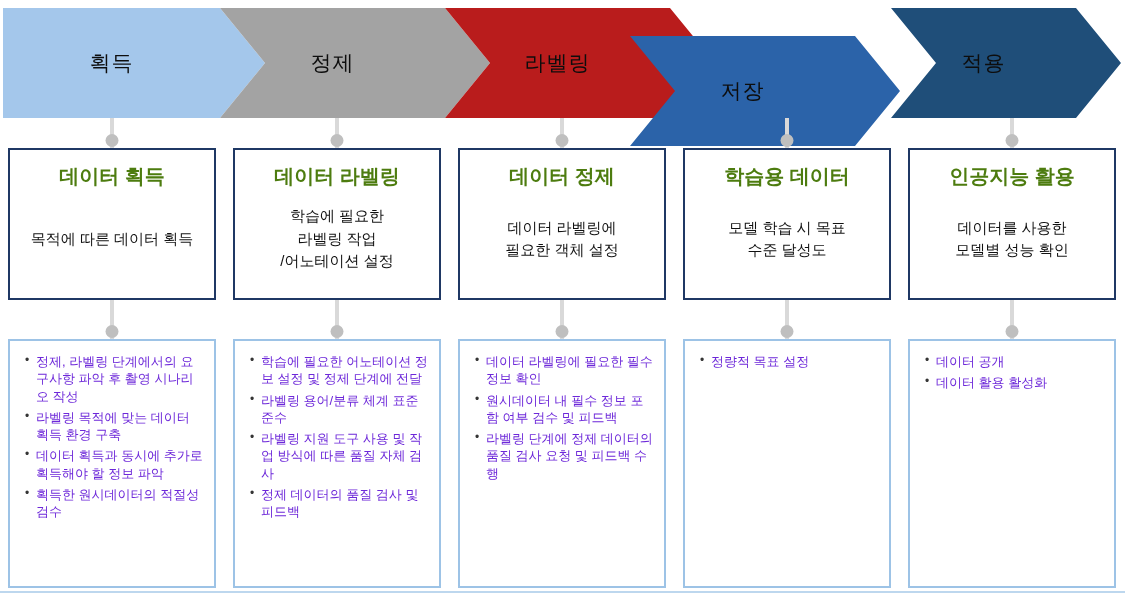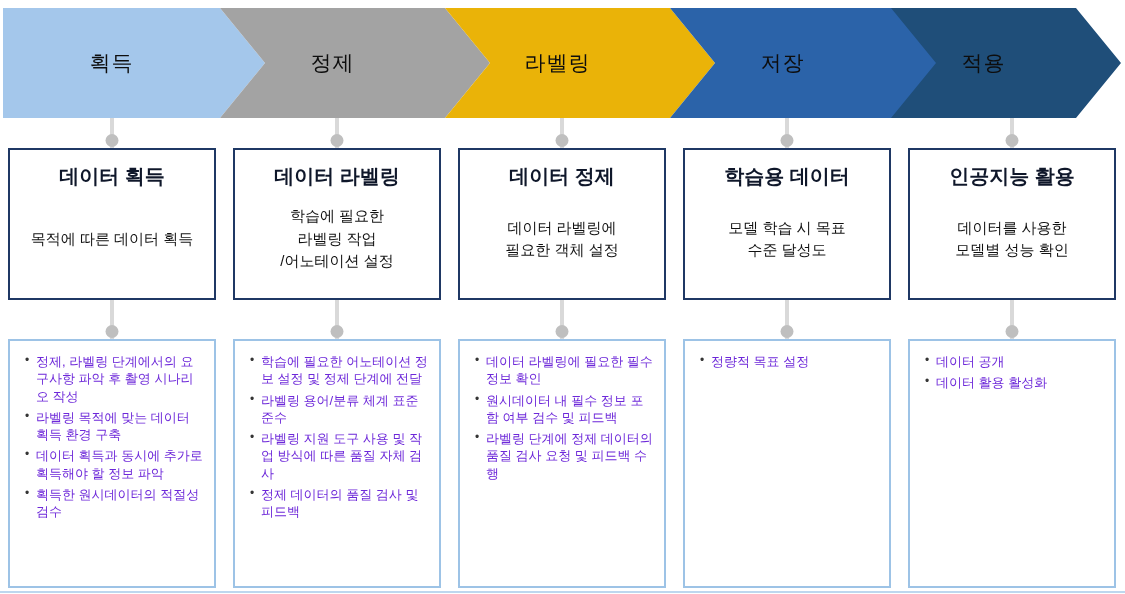--- a/index.html
+++ b/index.html
@@ -23,21 +23,21 @@
   }
   .chevron.first {
     clip-path: polygon(0 0, calc(100% - 45px) 0, 100% 50%, calc(100% - 45px) 100%, 0 100%);
   }
   .chevron .chev-label {
     font-size: 21px; color: #0d0d0d; letter-spacing: 1px;
   }
   .c0 { left: 3px;   width: 262px; }
   .c1 { left: 220px; width: 270px; }
   .c2 { left: 445px; width: 270px; }
-  .c3 { left: 670px; width: 270px; }
+  .c3 { left: 630px; width: 270px; margin-top: 28px; }
   .c4 { left: 891px; width: 230px; }
 
   
   .columns {
     position: absolute; top: 118px; left: 0; right: 0; bottom: 6px;
     display: flex; gap: 17px; padding: 0 8px; box-sizing: border-box;
   }
   .column { flex: 0 0 208px; width: 208px; display: flex; flex-direction: column; }
 
   .connector { position: relative; width: 100%; }
@@ -50,21 +50,21 @@
   .connector .dot {
     position: absolute; left: 50%; transform: translateX(-50%); bottom: 1px;
     width: 13px; height: 13px; border-radius: 50%; background: #BFBFBF; z-index: 1;
   }
 
   .stage-box {
     height: 152px; box-sizing: border-box; background: #ffffff;
     border: 2.5px solid #1F3864;
     display: flex; flex-direction: column; align-items: center; text-align: center;
   }
-  .stage-title { margin-top: 13px; font-size: 20px; font-weight: 600; color: #0f172a; }
+  .stage-title { margin-top: 13px; font-size: 20px; font-weight: 600; color: #4d7c0f; }
   .stage-sub {
     flex: 1; display: flex; align-items: center; justify-content: center;
     font-size: 15px; color: #111111; line-height: 1.5;
     white-space: pre-line; padding: 0 6px 10px;
   }
 
   .detail-box {
     flex: 1; box-sizing: border-box; background: #ffffff;
     border: 2px solid #9DC3E6; padding: 12px 8px 8px 9px; overflow: hidden;
   }
@@ -87,21 +87,21 @@
 
 <div class="canvas">
 
   <div class="chevron-band">
     <div class="chevron first c0" style="background: rgb(164, 199, 235);">
       <span class="chev-label">획득</span>
     </div>
     <div class="chevron c1" style="background: #a3a3a3;">
       <span class="chev-label">정제</span>
     </div>
-    <div class="chevron c2" style="background: #eab308;">
+    <div class="chevron c2" style="background: #b91c1c;">
       <span class="chev-label">라벨링</span>
     </div>
     <div class="chevron c3" style="background: rgb(43, 99, 169);">
       <span class="chev-label">저장</span>
     </div>
     <div class="chevron c4" style="background: rgb(31, 78, 121);">
       <span class="chev-label">적용</span>
     </div>
   </div>
 

